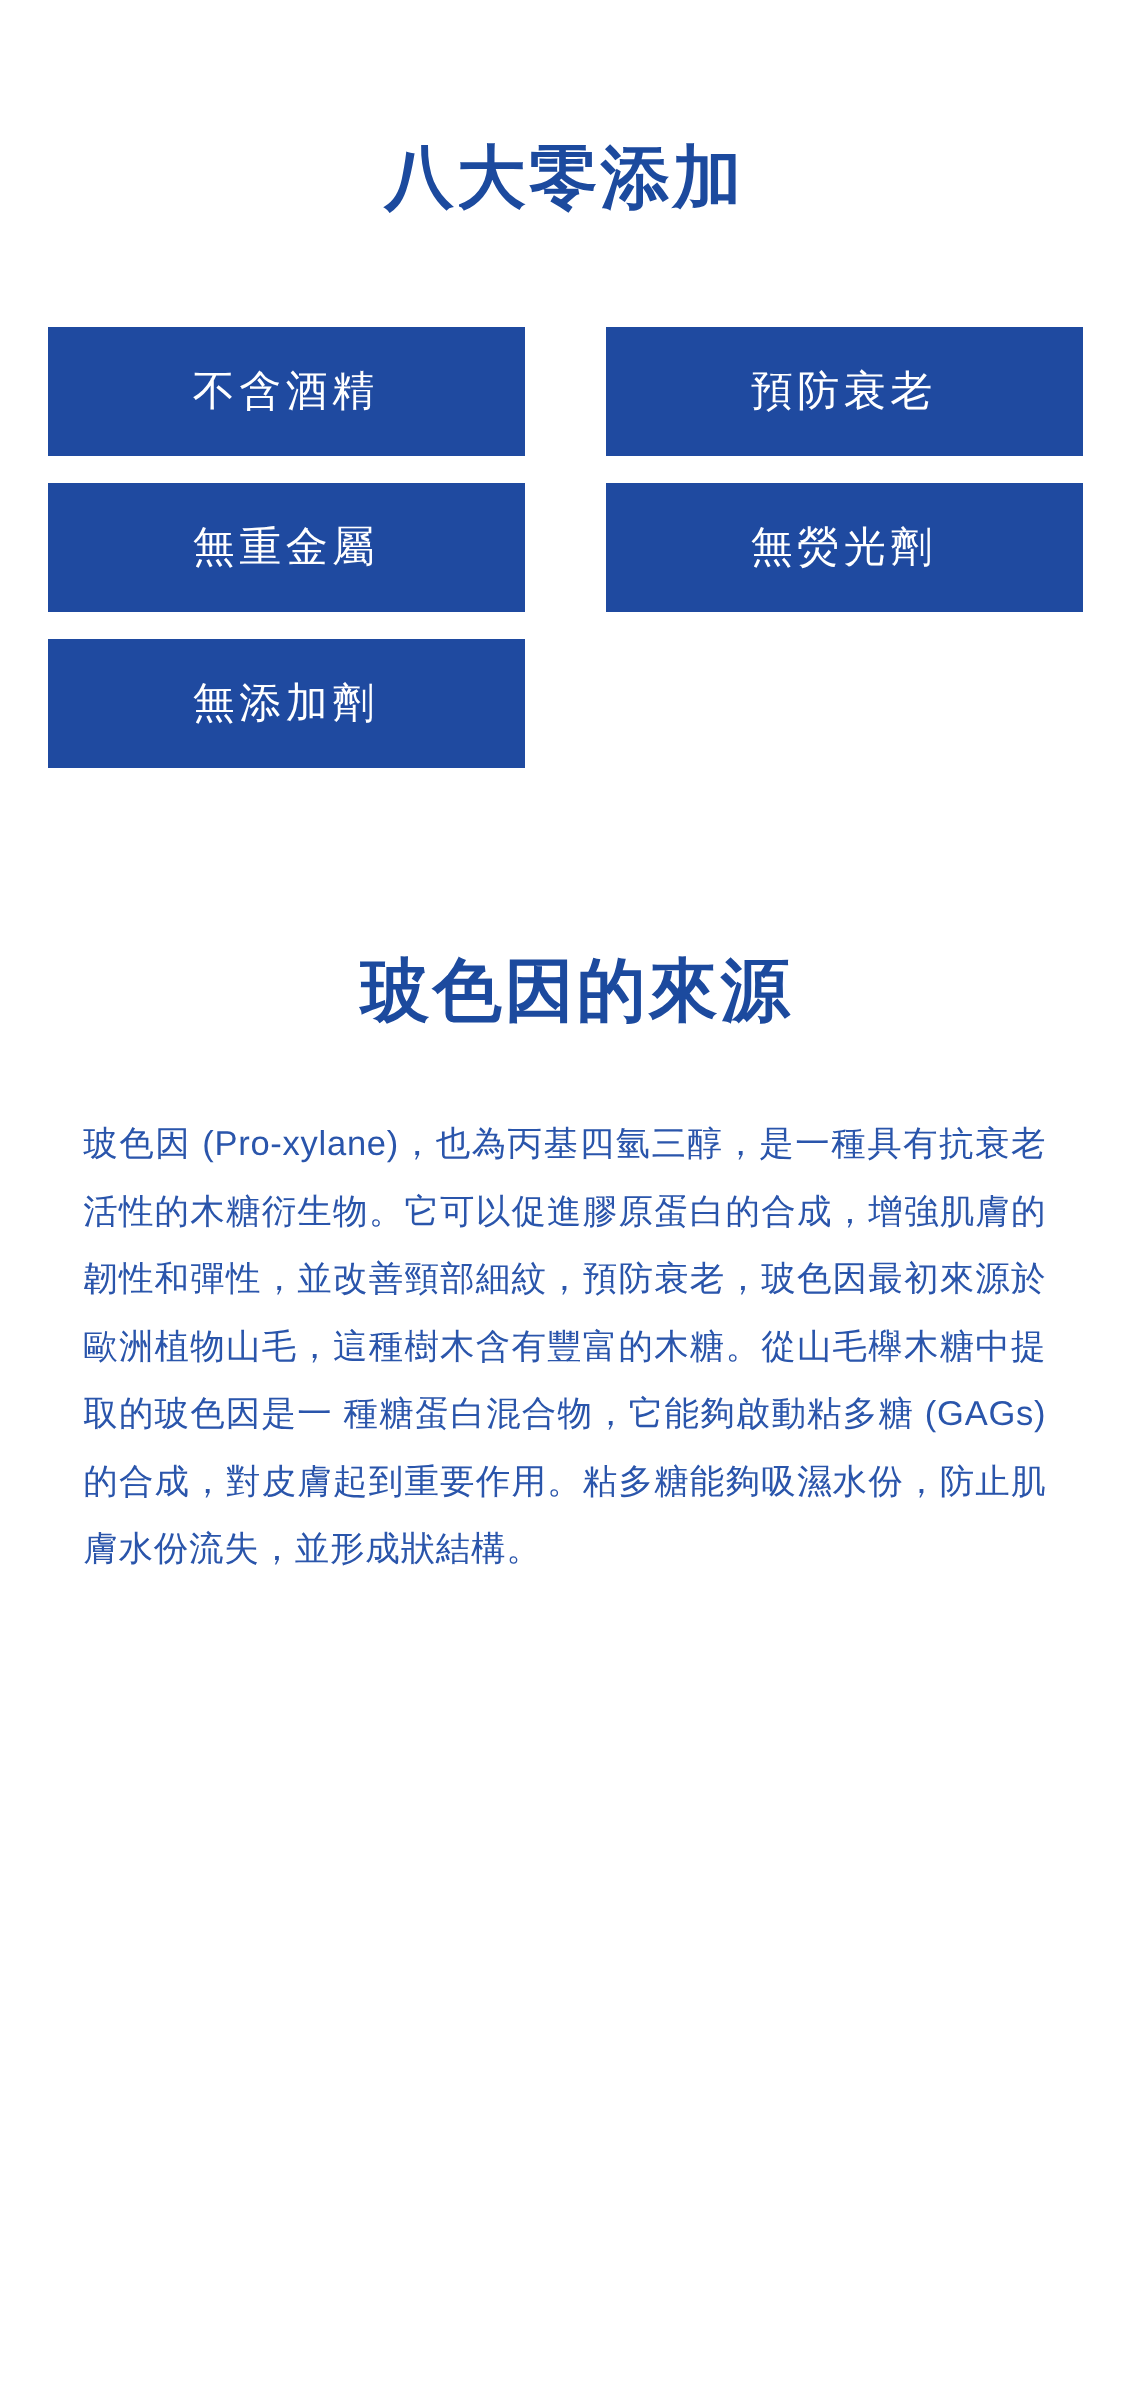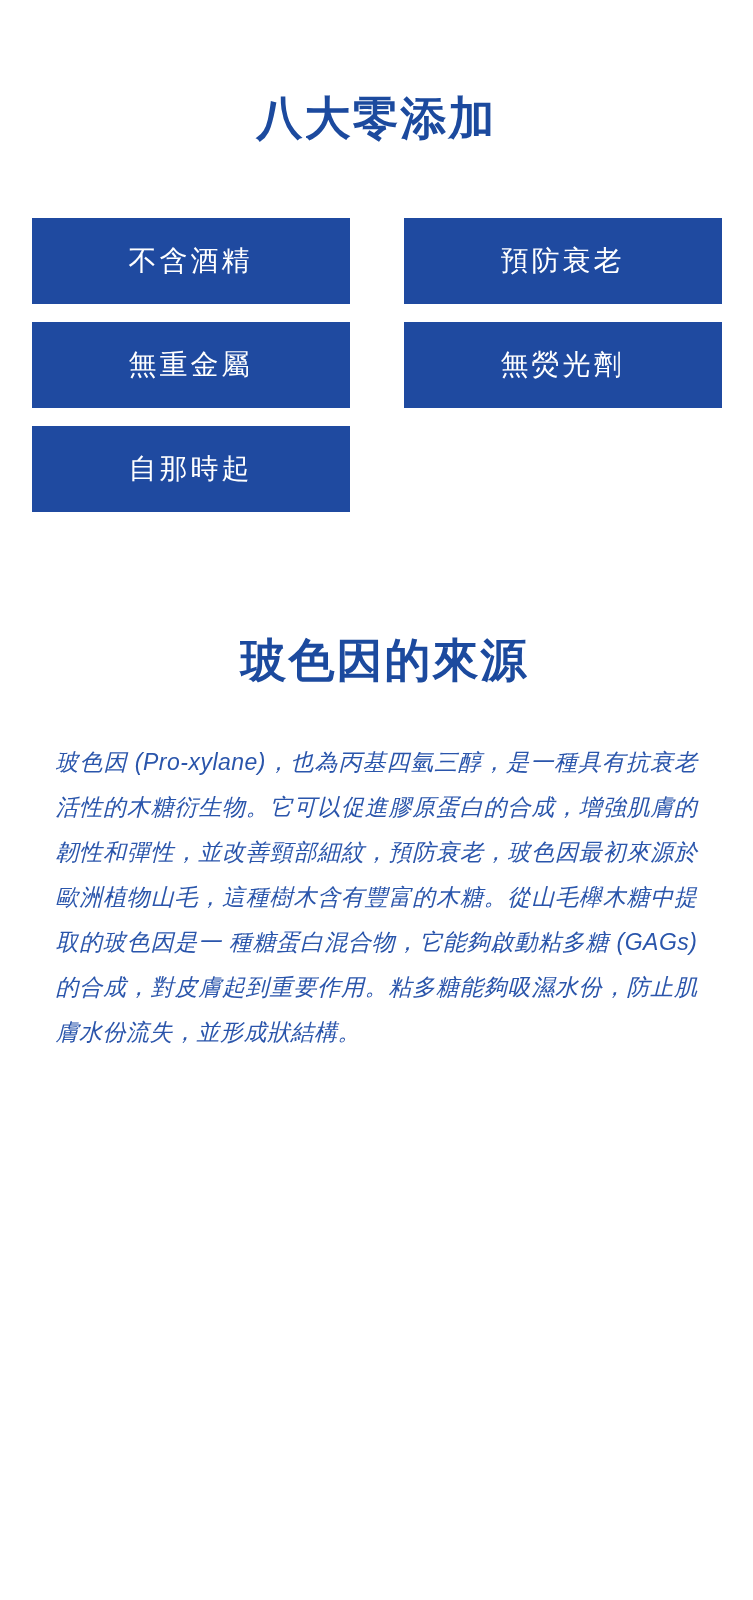--- a/index.html
+++ b/index.html
@@ -72,21 +72,20 @@
     color: #1c4a9e;
     padding-left: 16px;
   }
 
   .body-copy {
     margin: 0 auto;
     width: 690px;
     padding: 0 24px;
     box-sizing: border-box;
     margin-top: 48px;
-    font-style: italic;
   }
 
   .paragraph {
     font-size: 23px;
     line-height: 45px;
     color: #2a55ab;
     text-align: justify;
     letter-spacing: 0.5px;
     margin: 0 0 22px 0;
   }
@@ -101,21 +100,21 @@
 <div class="page">
 
   <section class="section-one">
     <h1 class="heading">八大零添加</h1>
 
     <div class="badge-grid">
       <div class="badge">不含酒精</div>
       <div class="badge">預防衰老</div>
       <div class="badge">無重金屬</div>
       <div class="badge">無熒光劑</div>
-      <div class="badge">自那時起</div>
+      <div class="badge">無添加劑</div>
     </div>
   </section>
 
   <section class="section-two">
     <h2 class="heading-2">玻色因的來源</h2>
 
     <div class="body-copy">
       <p class="paragraph">玻色因 (Pro-xylane)，也為丙基四氫三醇，是一種具有抗衰老活性的木糖衍生物。它可以促進膠原蛋白的合成，增強肌膚的韌性和彈性，並改善頸部細紋，預防衰老，玻色因最初來源於歐洲植物山毛，這種樹木含有豐富的木糖。從山毛櫸木糖中提取的玻色因是一 種糖蛋白混合物，它能夠啟動粘多糖 (GAGs) 的合成，對皮膚起到重要作用。粘多糖能夠吸濕水份，防止肌膚水份流失，並形成狀結構。</p>
     </div>
   </section>

